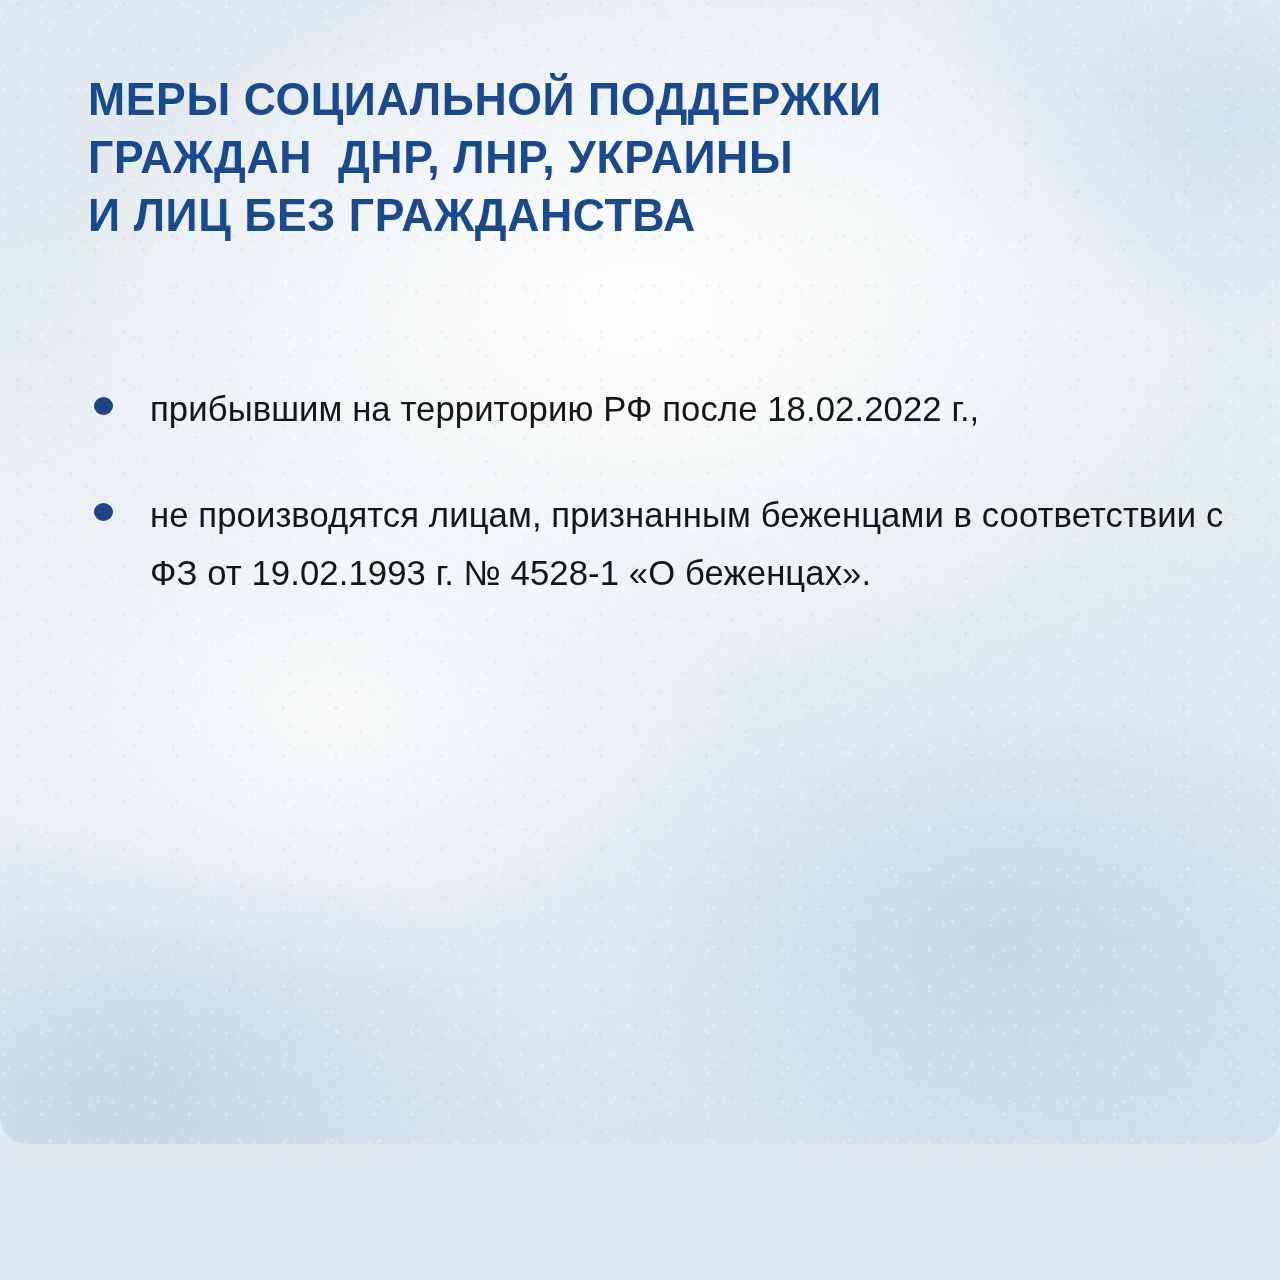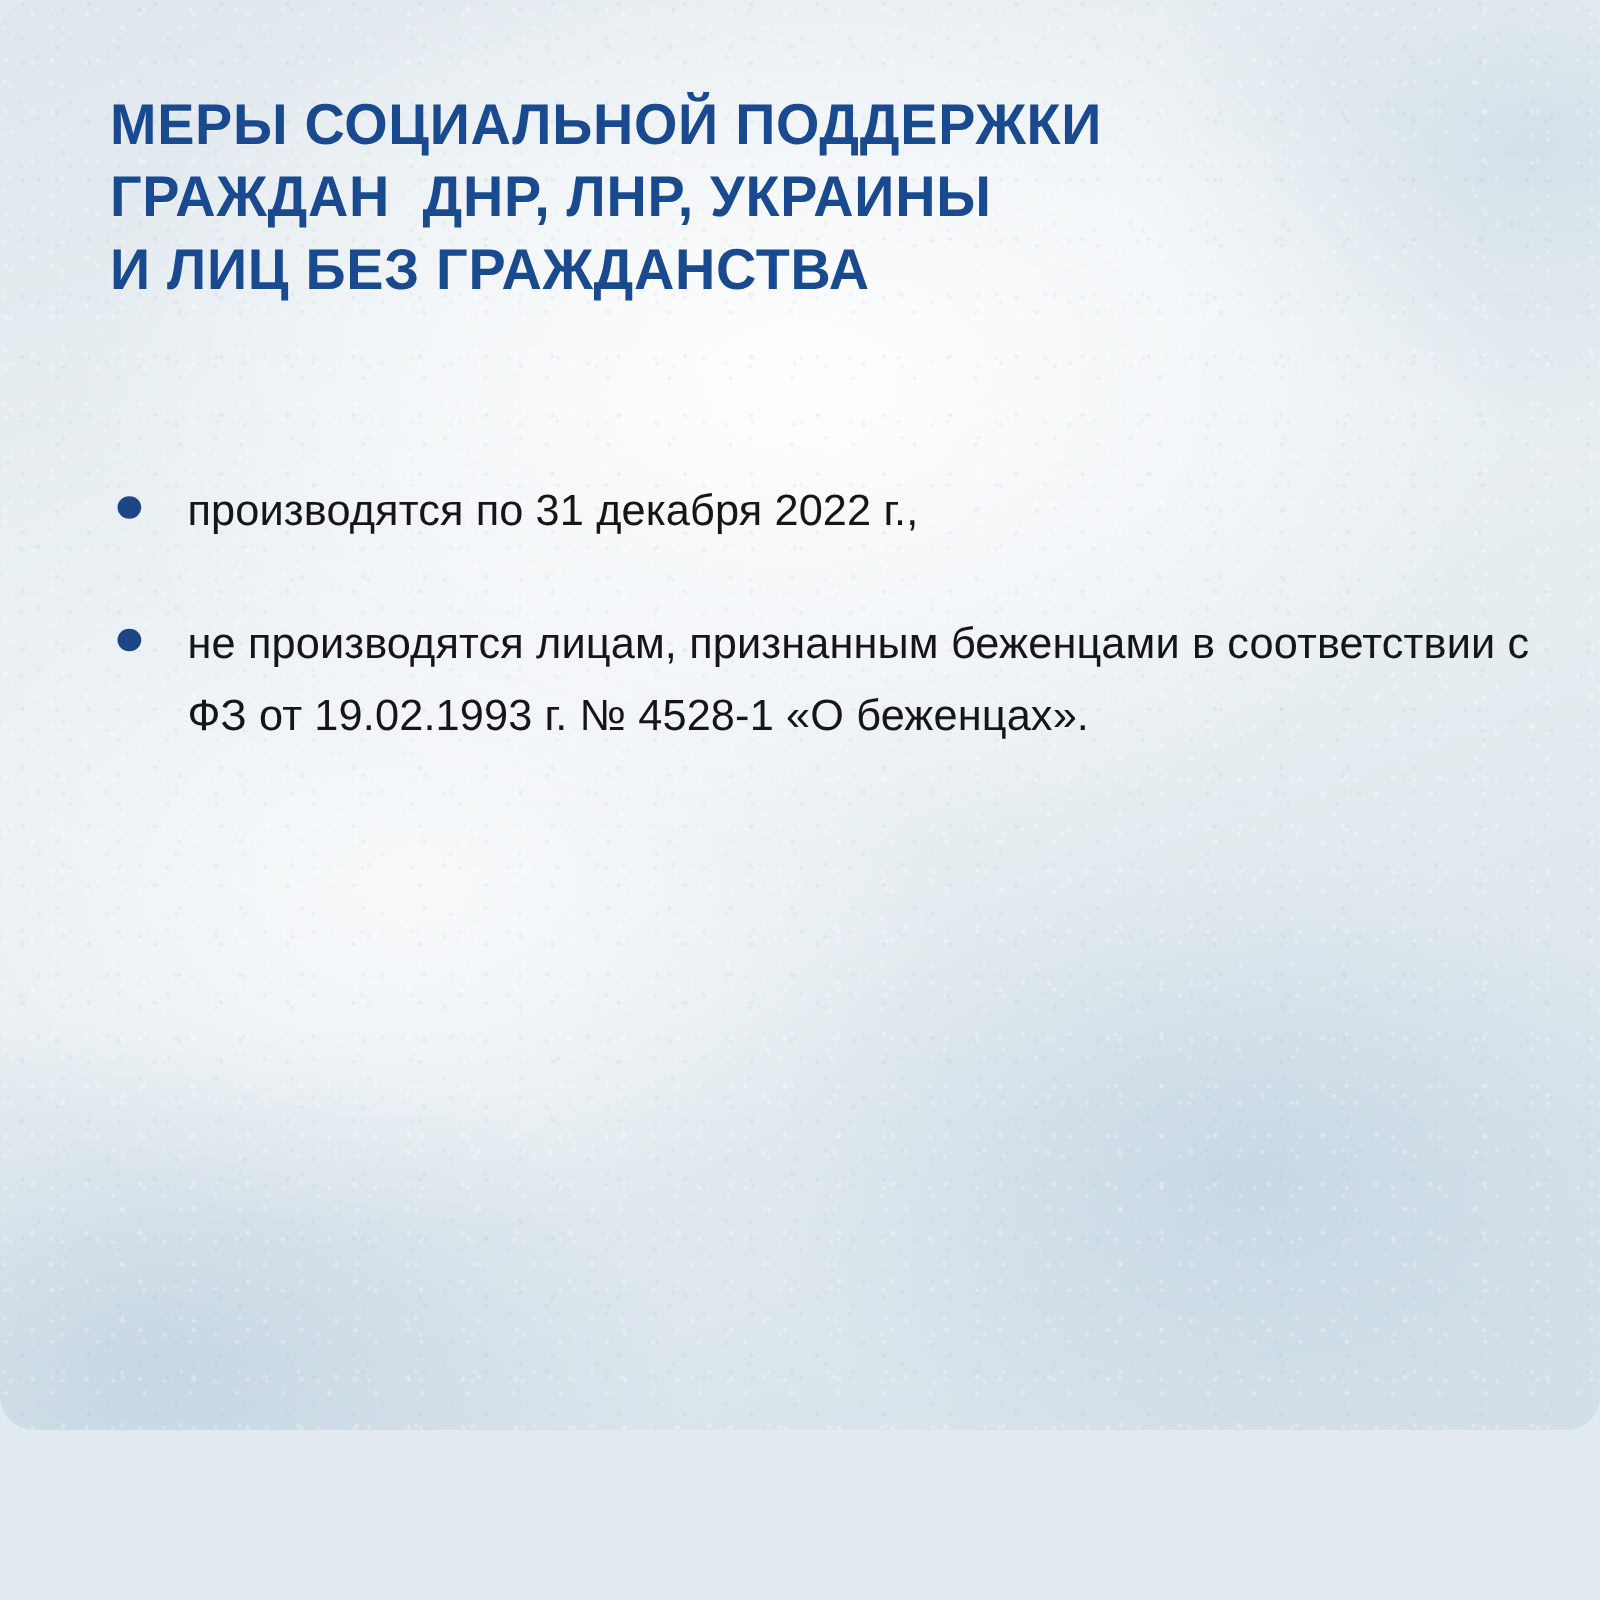--- a/index.html
+++ b/index.html
@@ -136,25 +136,25 @@
 
     <div class="title-block">
       <h1 class="title-line">МЕРЫ СОЦИАЛЬНОЙ ПОДДЕРЖКИ</h1>
       <h1 class="title-line">ГРАЖДАН  ДНР, ЛНР, УКРАИНЫ</h1>
       <h1 class="title-line">И ЛИЦ БЕЗ ГРАЖДАНСТВА</h1>
     </div>
 
     <ul class="bullets">
 
 
-
       <li class="bullet-item">
         <span class="bullet-dot"></span>
-        <p class="bullet-text">производятся по 31 декабря 2022 г.,</p>
+        <p class="bullet-text">прибывшим на территорию РФ после 18.02.2022 г.,</p>
       </li>
+
 
       <li class="bullet-item">
         <span class="bullet-dot"></span>
         <p class="bullet-text">не производятся лицам, признанным беженцами в соответствии с ФЗ от 19.02.1993 г. № 4528-1 «О беженцах».</p>
       </li>
 
     </ul>
 
   </div>
 </div>

